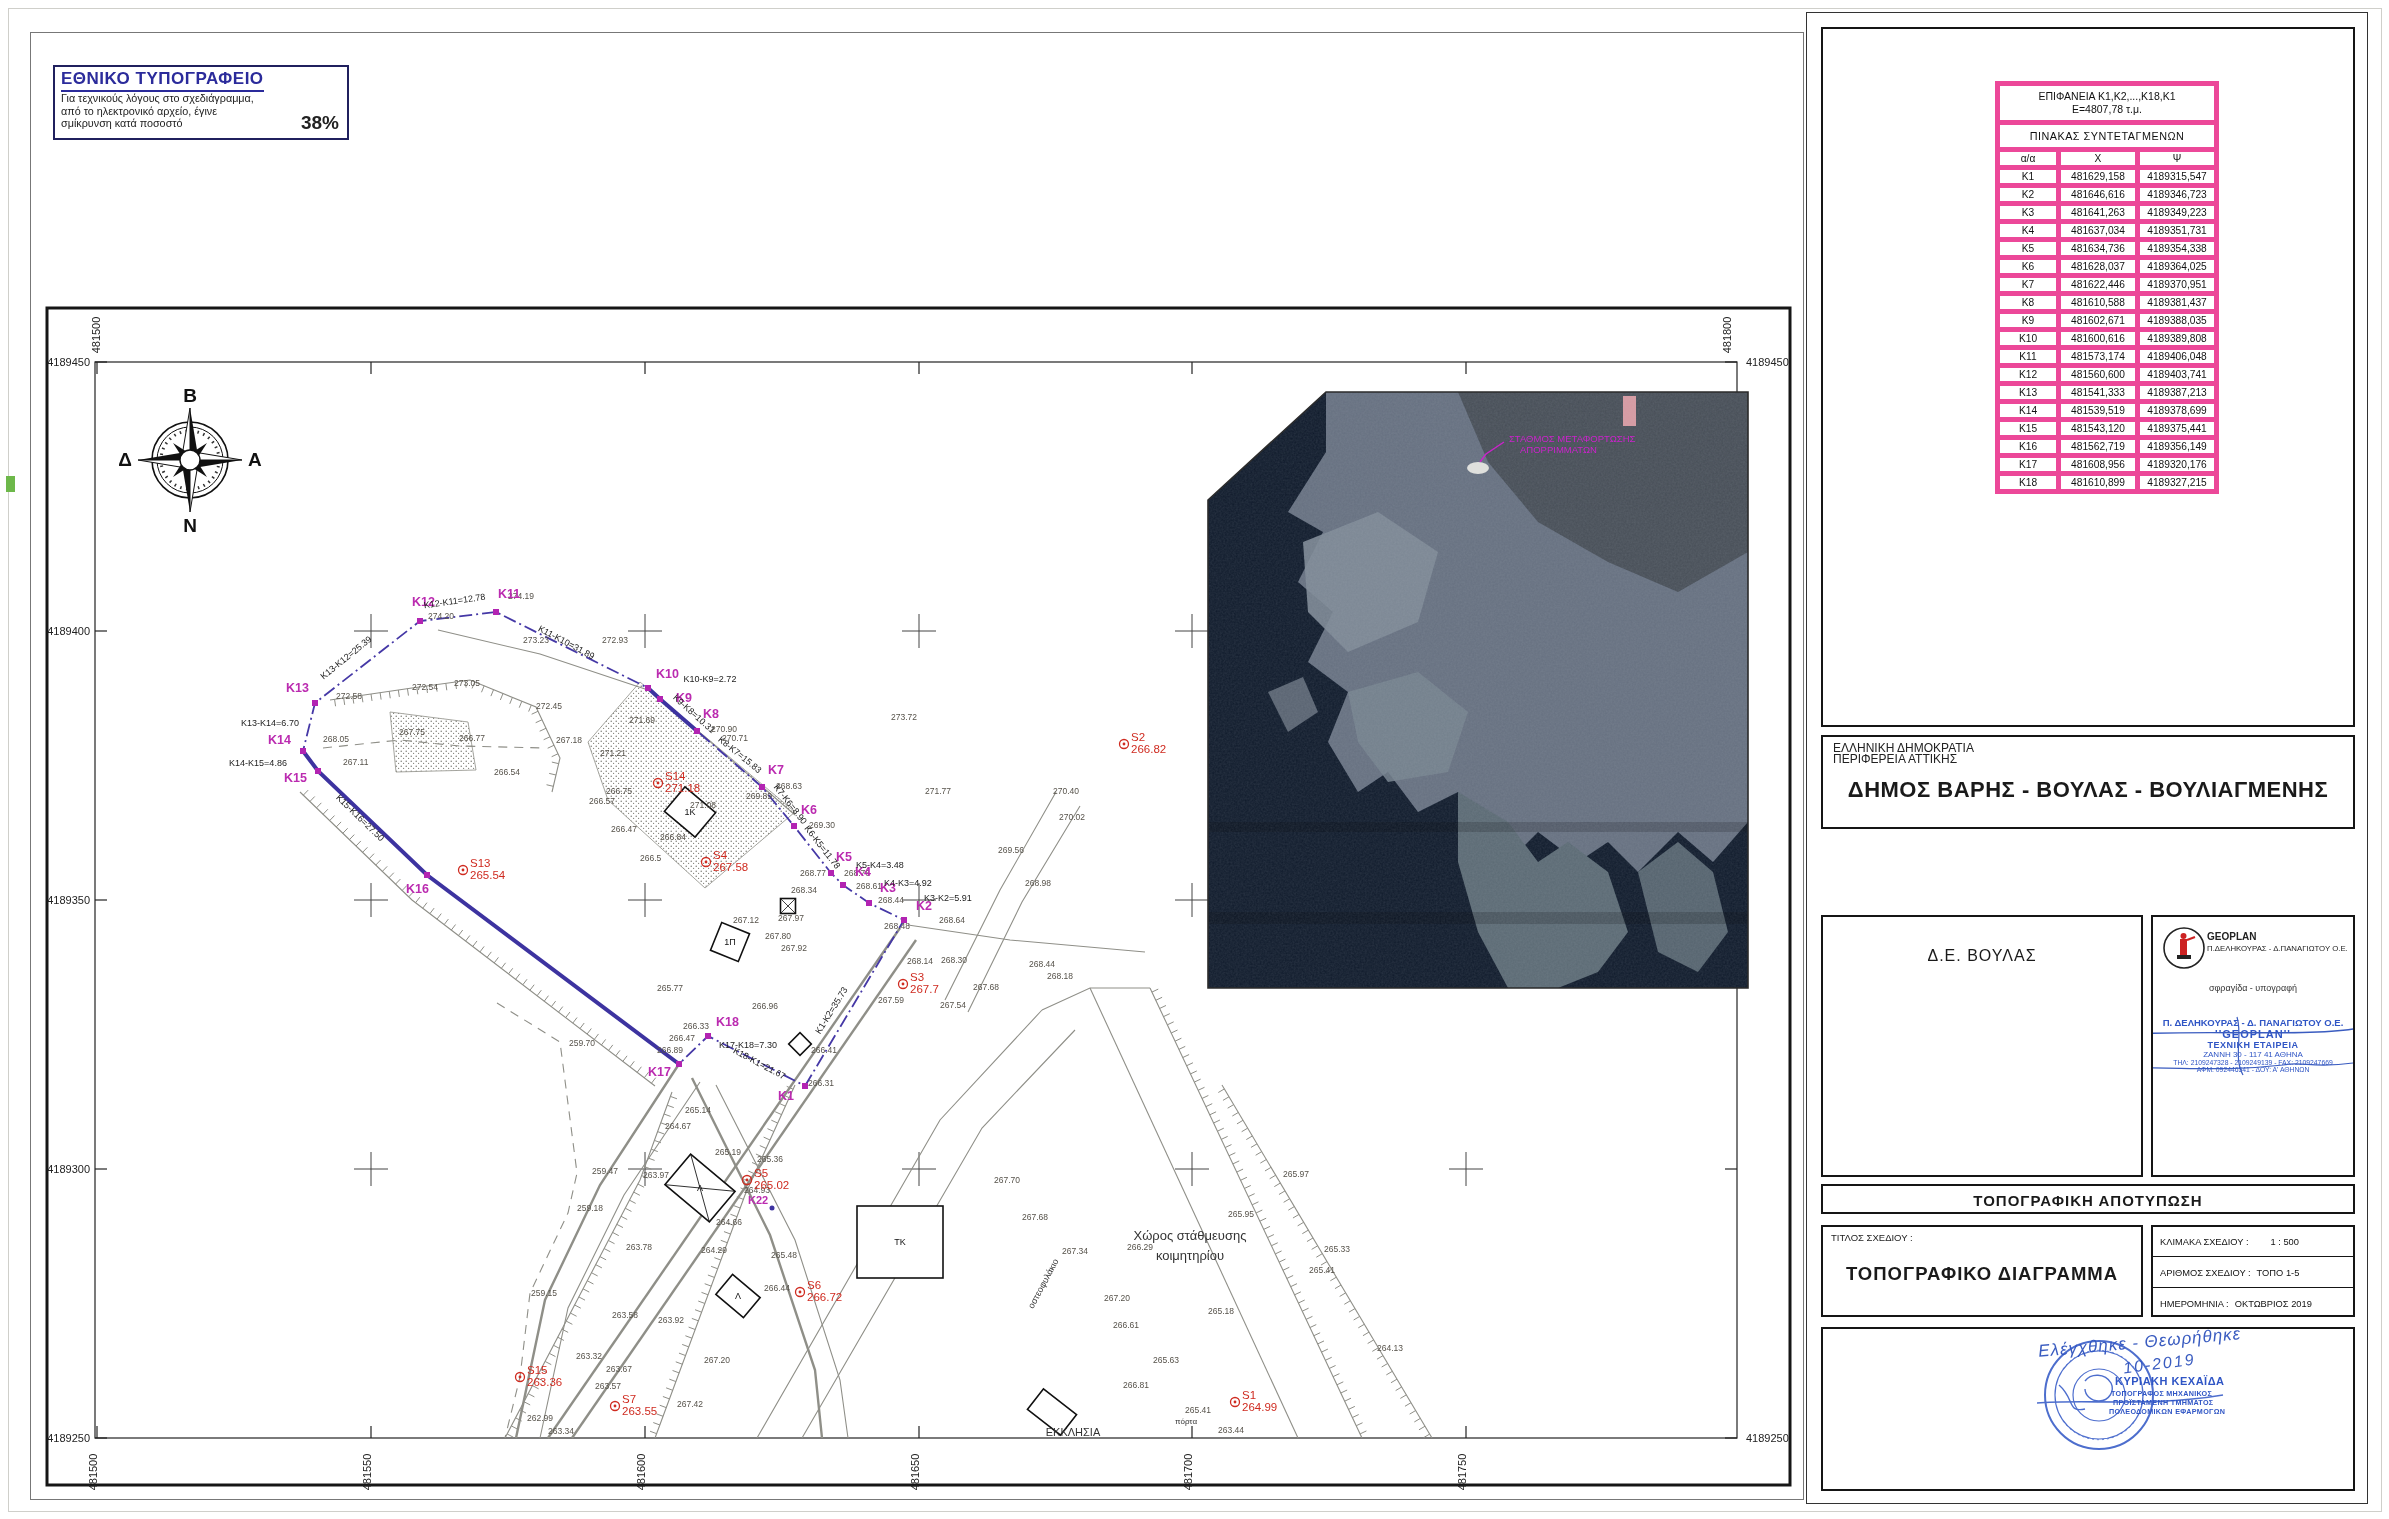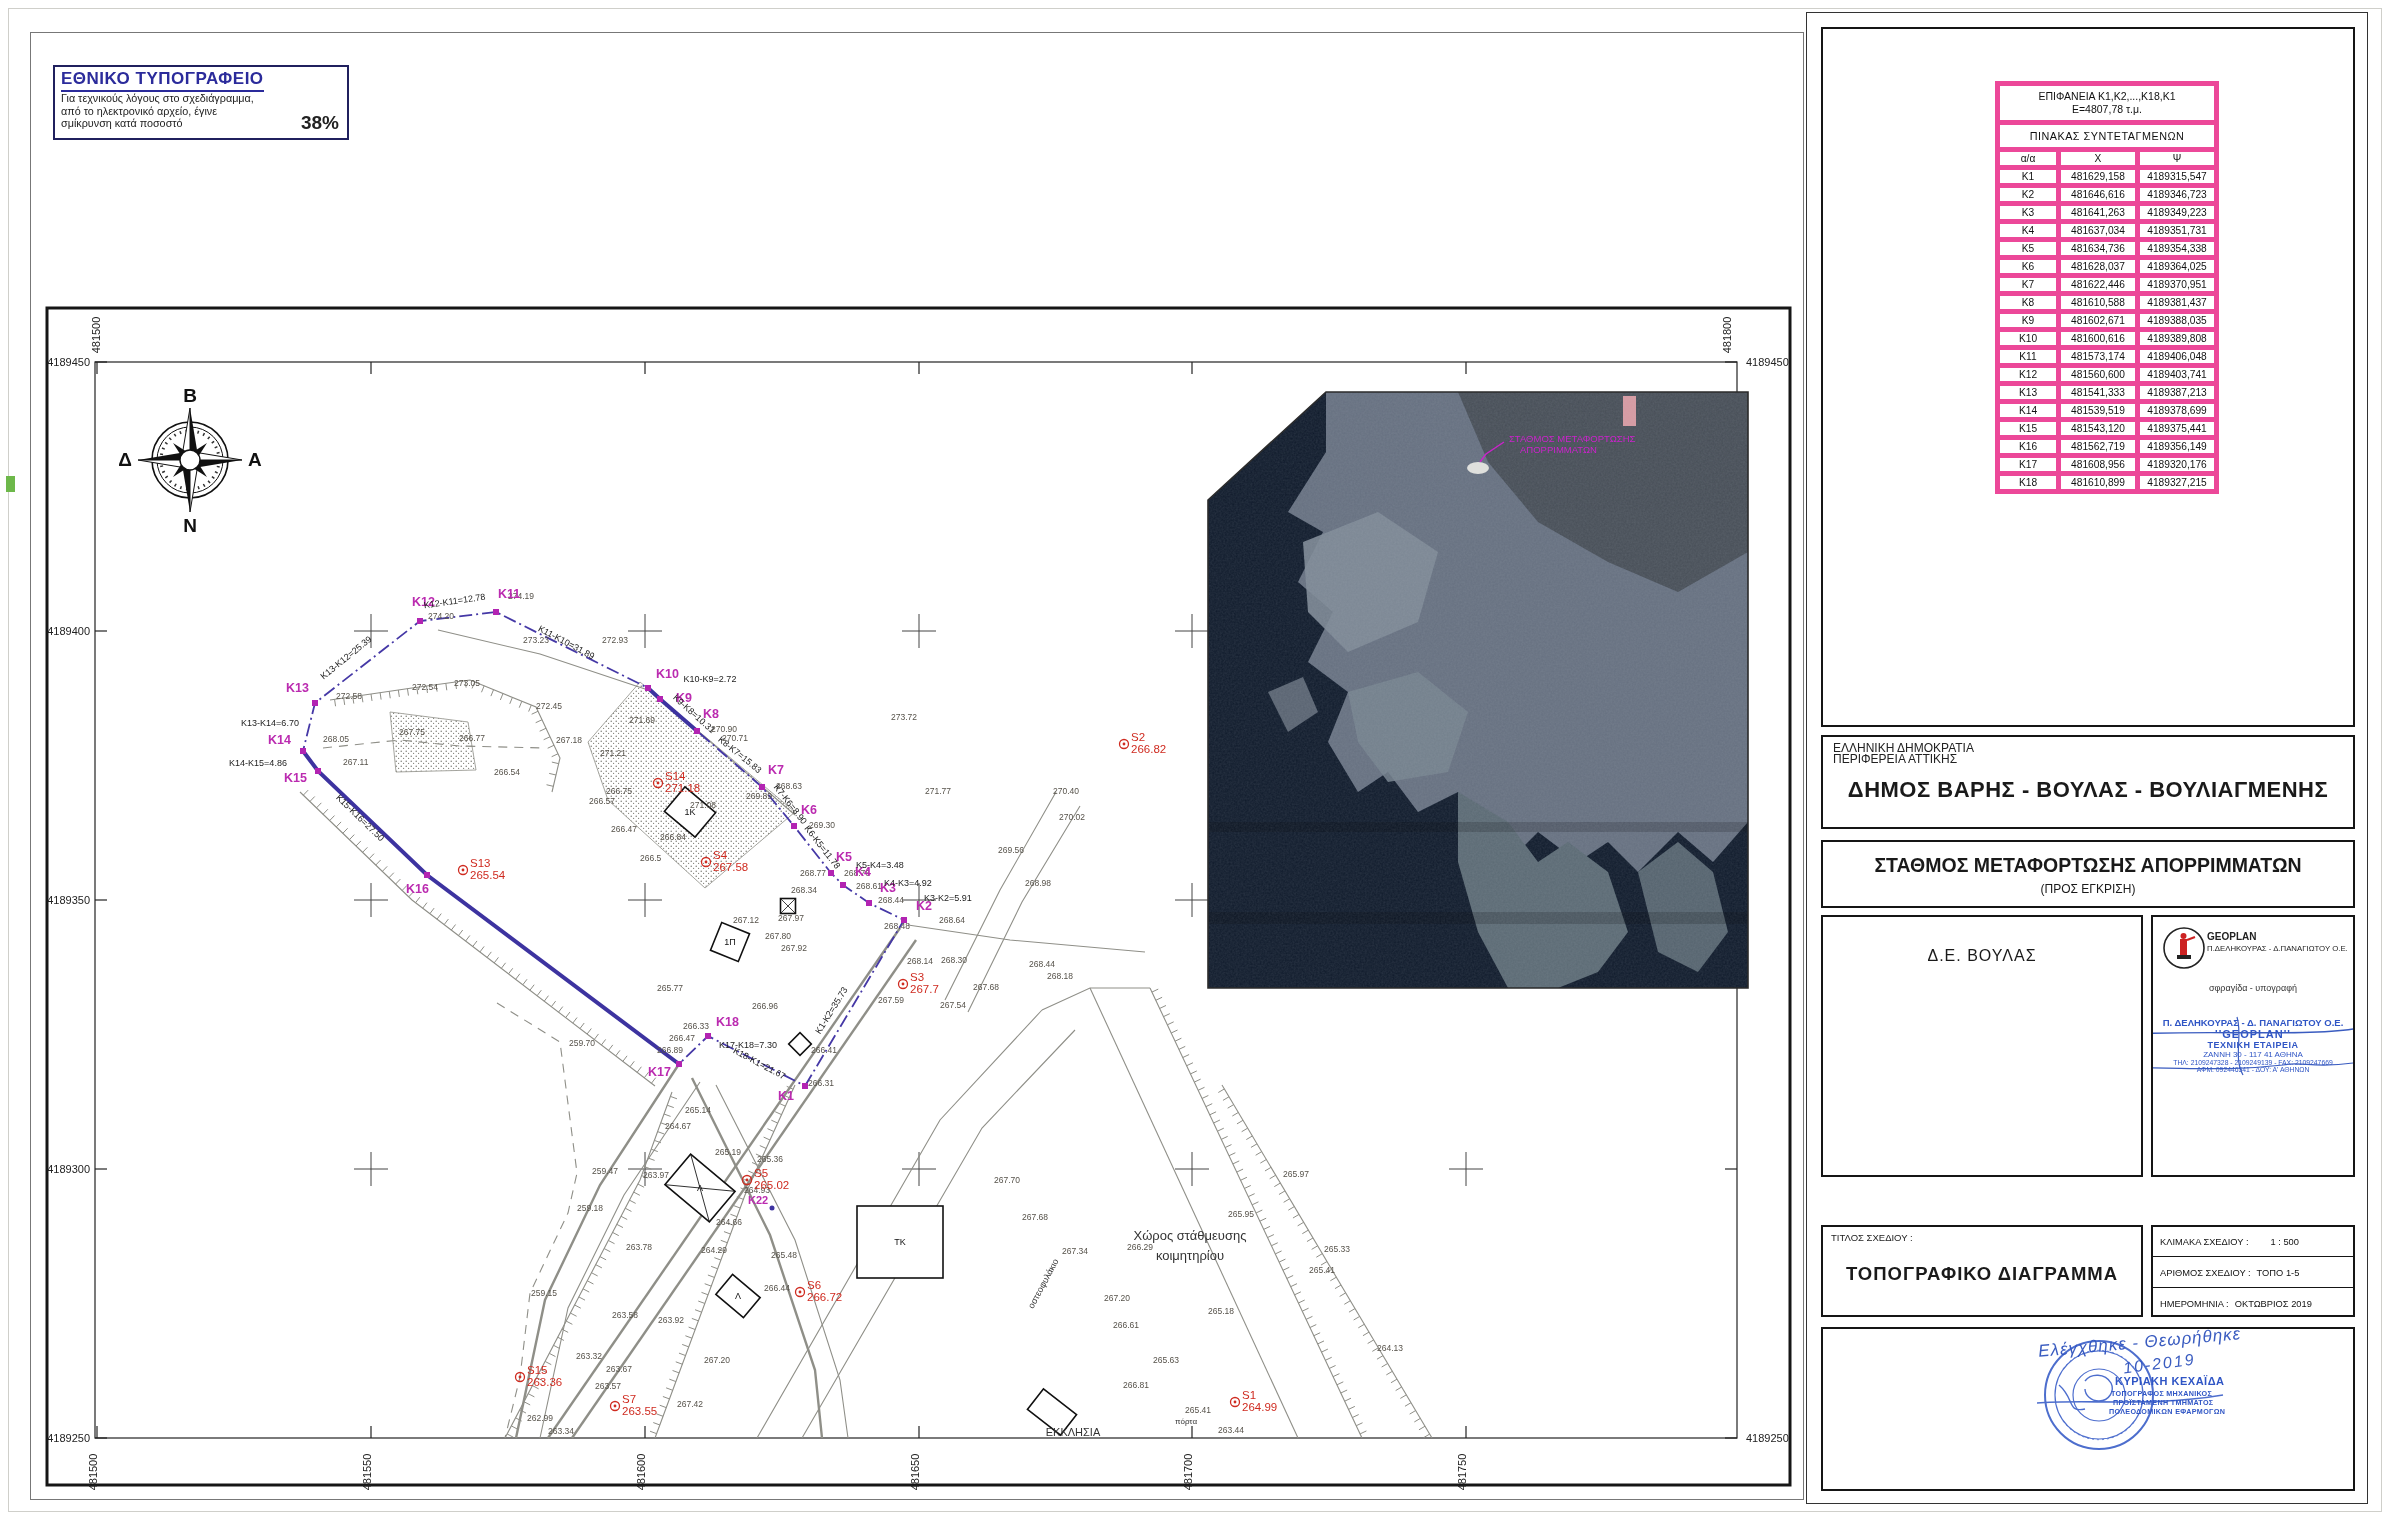--- a/index.html
+++ b/index.html
@@ -857,24 +857,20 @@
     </div>
 
     <div class="pbox" style="left:14px;top:722px;width:534px;height:94px;">
       <div class="auth">
         <div>ΕΛΛΗΝΙΚΗ ΔΗΜΟΚΡΑΤΙΑ</div>
         <div>ΠΕΡΙΦΕΡΕΙΑ ΑΤΤΙΚΗΣ</div>
       </div>
       <div class="muni">ΔΗΜΟΣ ΒΑΡΗΣ - ΒΟΥΛΑΣ - ΒΟΥΛΙΑΓΜΕΝΗΣ</div>
     </div>
 
-    <div class="pbox" style="left:14px;top:827px;width:534px;height:68px;">
-      <div class="proj">ΣΤΑΘΜΟΣ ΜΕΤΑΦΟΡΤΩΣΗΣ ΑΠΟΡΡΙΜΜΑΤΩΝ</div>
-      <div class="proj-status">(ΠΡΟΣ ΕΓΚΡΙΣΗ)</div>
-    </div>
 
     <div class="pbox" style="left:14px;top:902px;width:322px;height:262px;">
       <div class="de-label">Δ.Ε. ΒΟΥΛΑΣ</div>
     </div>
 
     <div class="pbox" style="left:344px;top:902px;width:204px;height:262px;">
       <svg width="46" height="46" style="position:absolute;left:8px;top:8px;">
         <circle cx="23" cy="23" r="20" fill="none" stroke="#222" stroke-width="1.6"></circle>
         <rect x="19" y="14" width="7" height="16" fill="#cc2222"></rect>
         <circle cx="22.5" cy="11" r="3" fill="#cc2222"></circle>
@@ -894,20 +890,23 @@
         <div class="l5">ΤΗΛ: 2109247328 - 2109249139 - FAX: 2109247669</div>
         <div class="l6">ΑΦΜ: 092446541 - ΔΟΥ: Α' ΑΘΗΝΩΝ</div>
       </div>
       <svg width="204" height="262" style="position:absolute;left:0;top:0;pointer-events:none;">
         <path d="M-40,118 C40,112 150,120 200,112" fill="none" stroke="#3a5cc0" stroke-width="1.4"></path>
         <path d="M-60,152 C20,148 60,156 130,148 C150,144 160,152 200,146" fill="none" stroke="#3a5cc0" stroke-width="1.2"></path>
         <path d="M84,100 C90,120 80,140 90,158" fill="none" stroke="#3a5cc0" stroke-width="1.2"></path>
       </svg>
     </div>
 
+    <div class="pbox" style="left:14px;top:1171px;width:534px;height:30px;">
+      <div class="band-title">ΤΟΠΟΓΡΑΦΙΚΗ  ΑΠΟΤΥΠΩΣΗ</div>
+    </div>
 
     <div class="pbox" style="left:14px;top:1212px;width:322px;height:92px;padding-left:48px;">
       <div class="tsx-label">ΤΙΤΛΟΣ  ΣΧΕΔΙΟΥ :</div>
       <div class="tsx-title">ΤΟΠΟΓΡΑΦΙΚΟ  ΔΙΑΓΡΑΜΜΑ</div>
     </div>
 
     <div class="pbox" style="left:344px;top:1212px;width:204px;height:92px;">
       <div class="meta-row" style="top:0;height:30px;border-bottom:1.5px solid #151515;">
         <span>ΚΛΙΜΑΚΑ  ΣΧΕΔΙΟΥ :</span>
           <span class="v" style="margin-left:22px;">1 : 500</span>

